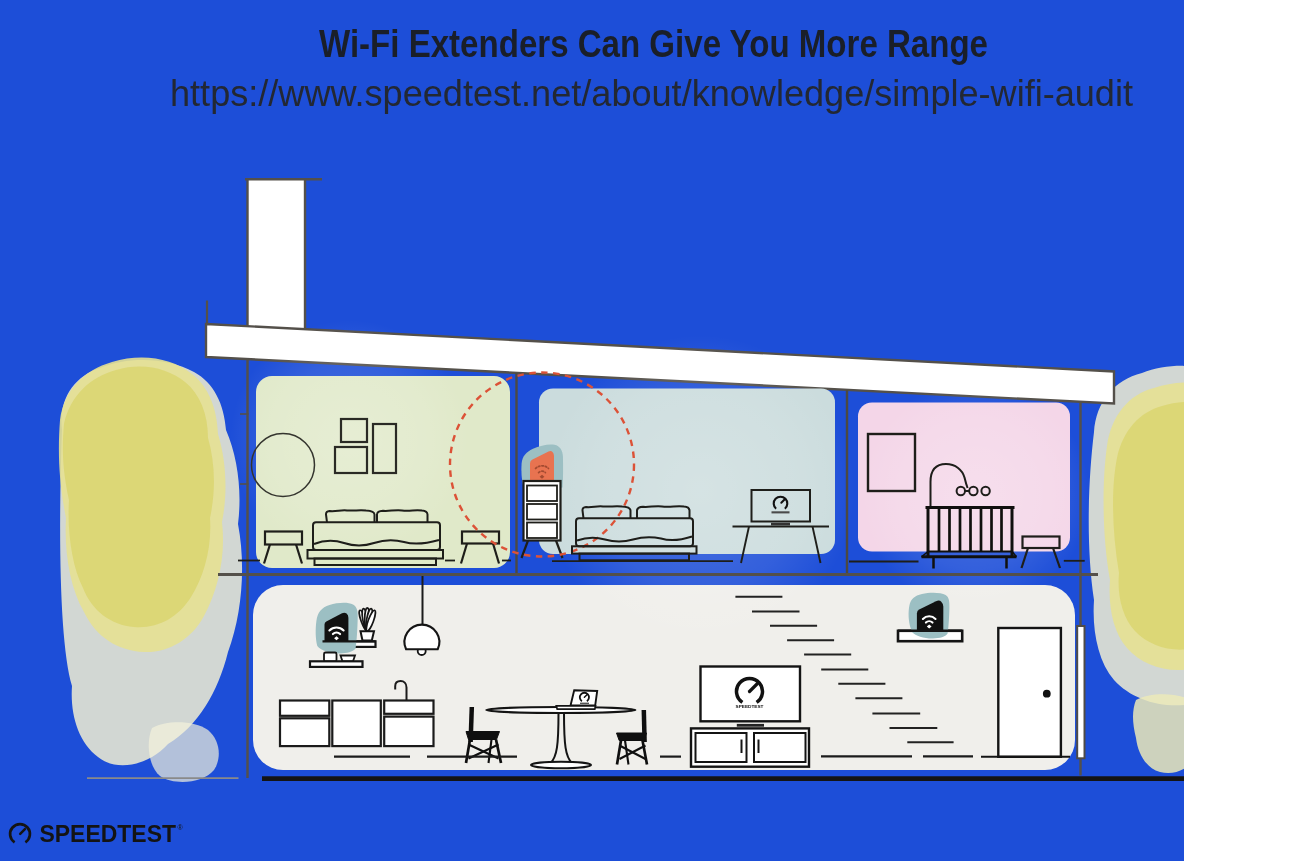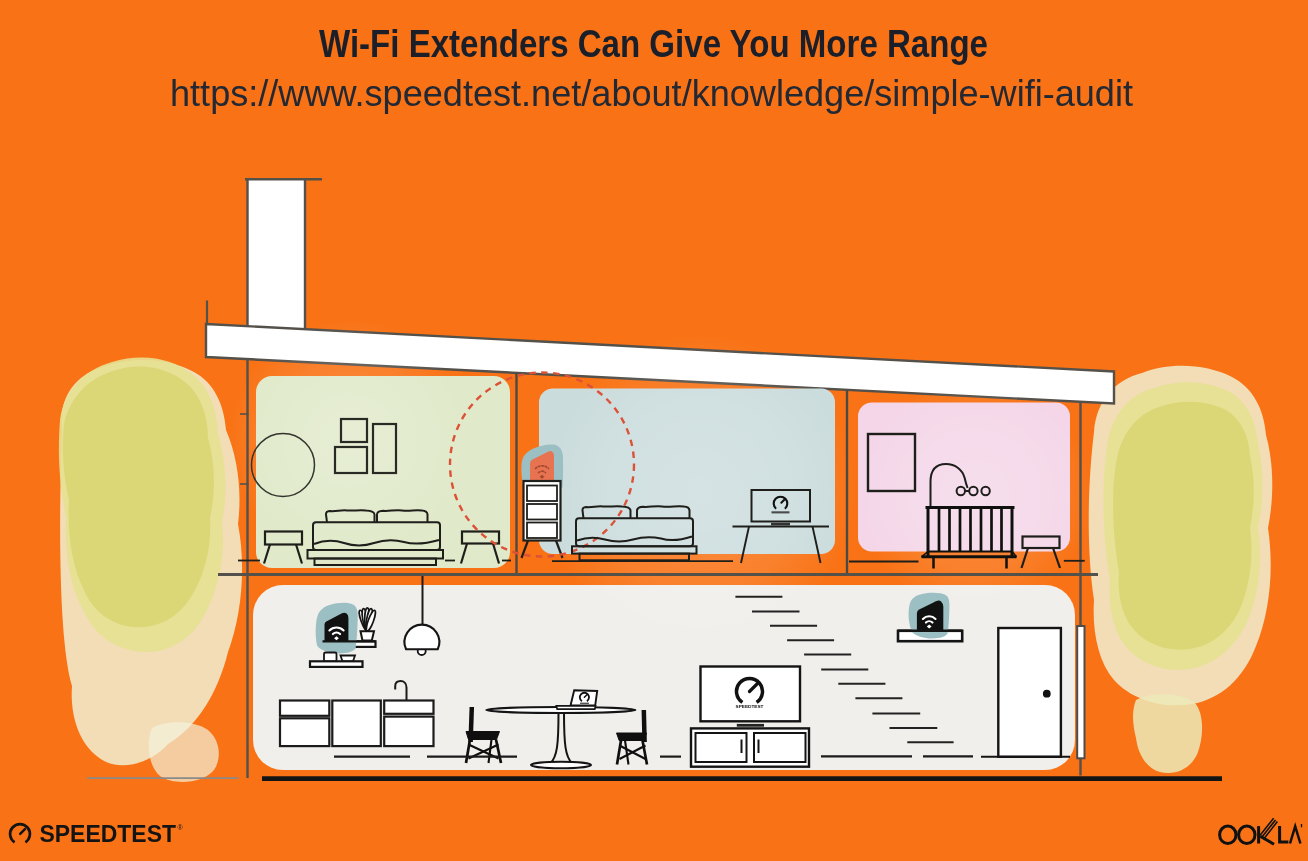--- a/index.html
+++ b/index.html
@@ -1,16 +1,16 @@
 <!DOCTYPE html>
 <html><head>
 <meta charset="utf-8">
 <style>
   html,body{margin:0;padding:0;background:#ffffff;}
-  .page{position:relative;width:1308px;height:861px;overflow:hidden;background:#f97316;
+  .page{position:relative;width:1184px;height:861px;overflow:hidden;background:#1d4ed8;
         font-family:"Liberation Sans", sans-serif;}
   svg{position:absolute;top:0;left:0;}
 </style>
 </head>
 <body>
 <div class="page">
 <svg width="1308" height="861" viewBox="0 0 1308 861">
 <defs>
 <radialGradient id="lw">
           <stop offset="0%" stop-color="#ffffff" stop-opacity="0.20"></stop>

